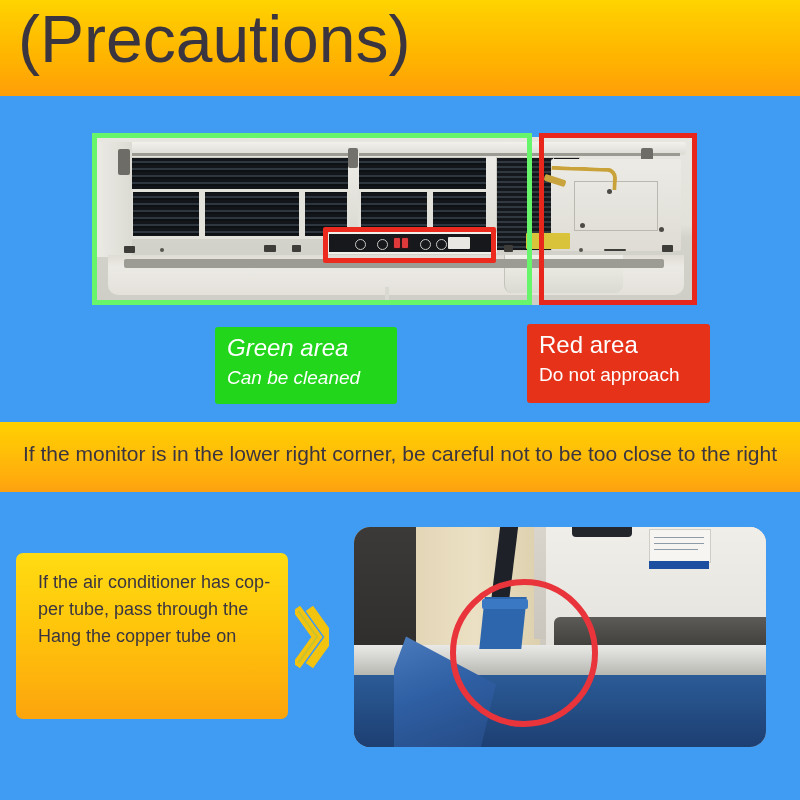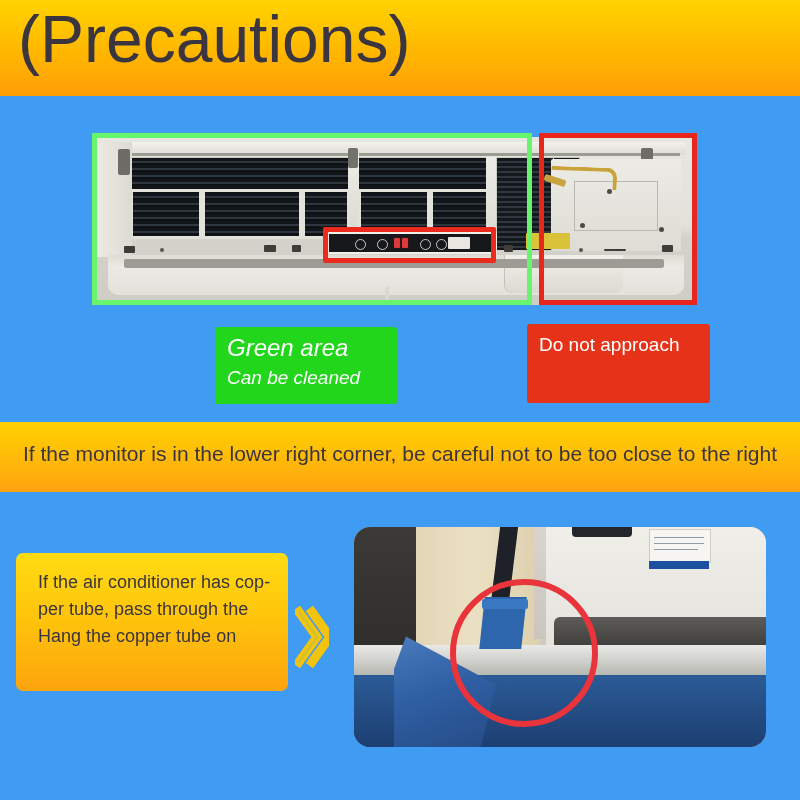--- a/index.html
+++ b/index.html
@@ -352,21 +352,21 @@
     text-align: center;
     font-size: 21px;
     color: #3b3540;
     white-space: nowrap;
   }
 
   
   .note-box {
     position: absolute;
     left: 16px; top: 553px;
-    width: 272px; height: 138px;
+    width: 272px; height: 166px;
     background: linear-gradient(to bottom, #FFDC12 0%, #FFC50B 45%, #FCA40D 100%);
     border-radius: 7px;
     box-sizing: border-box;
     padding: 16px 16px 0 22px;
   }
   .note-text {
     font-size: 18px;
     line-height: 27px;
     color: #3a3540;
   }
@@ -565,20 +565,21 @@
   <div class="box-green-area"></div>
   <div class="box-red-area"></div>
   <div class="box-red-ctrl"></div>
 
   <div class="legend-box legend-green">
     <span class="legend-title">Green area</span>
     <span class="legend-sub">Can be cleaned</span>
   </div>
 
   <div class="legend-box legend-red">
+    <span class="legend-title">Red area</span>
     <span class="legend-sub">Do not approach</span>
   </div>
 
   <div class="caption-band">
     <div class="caption-text">If the monitor is in the lower right corner, be careful not to be too close to the right</div>
   </div>
 
   <div class="blue-section-2"></div>
 
   <div class="note-box">

